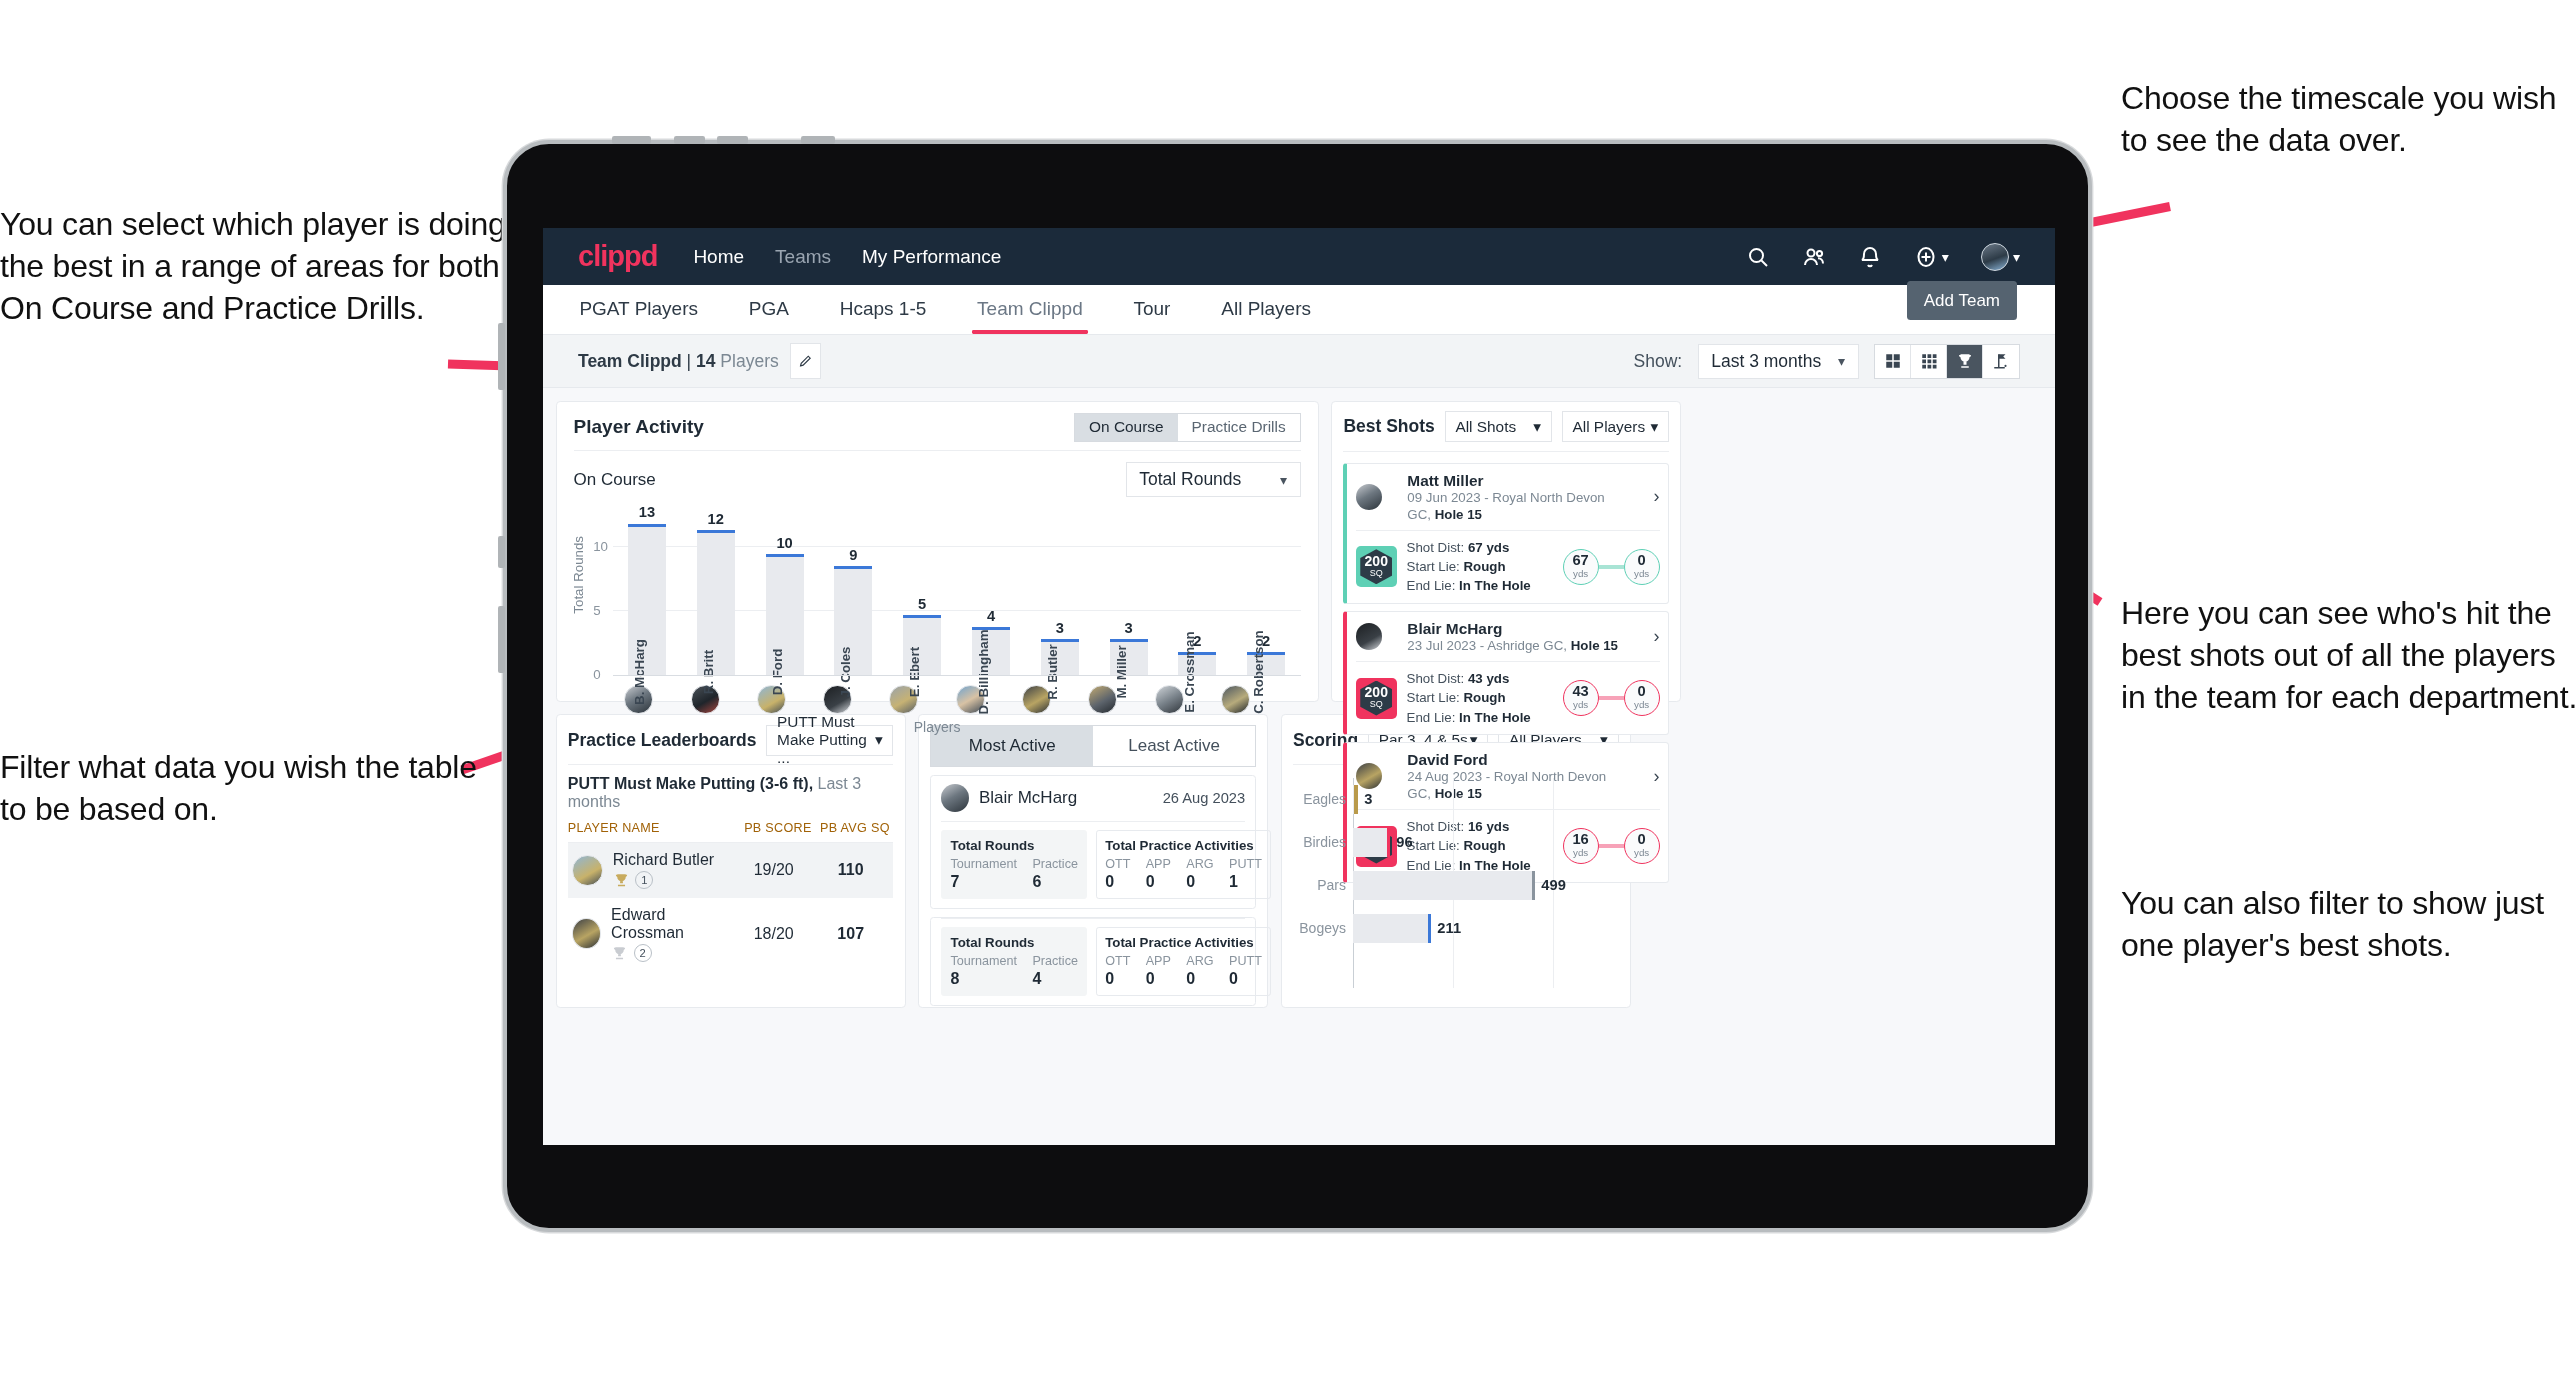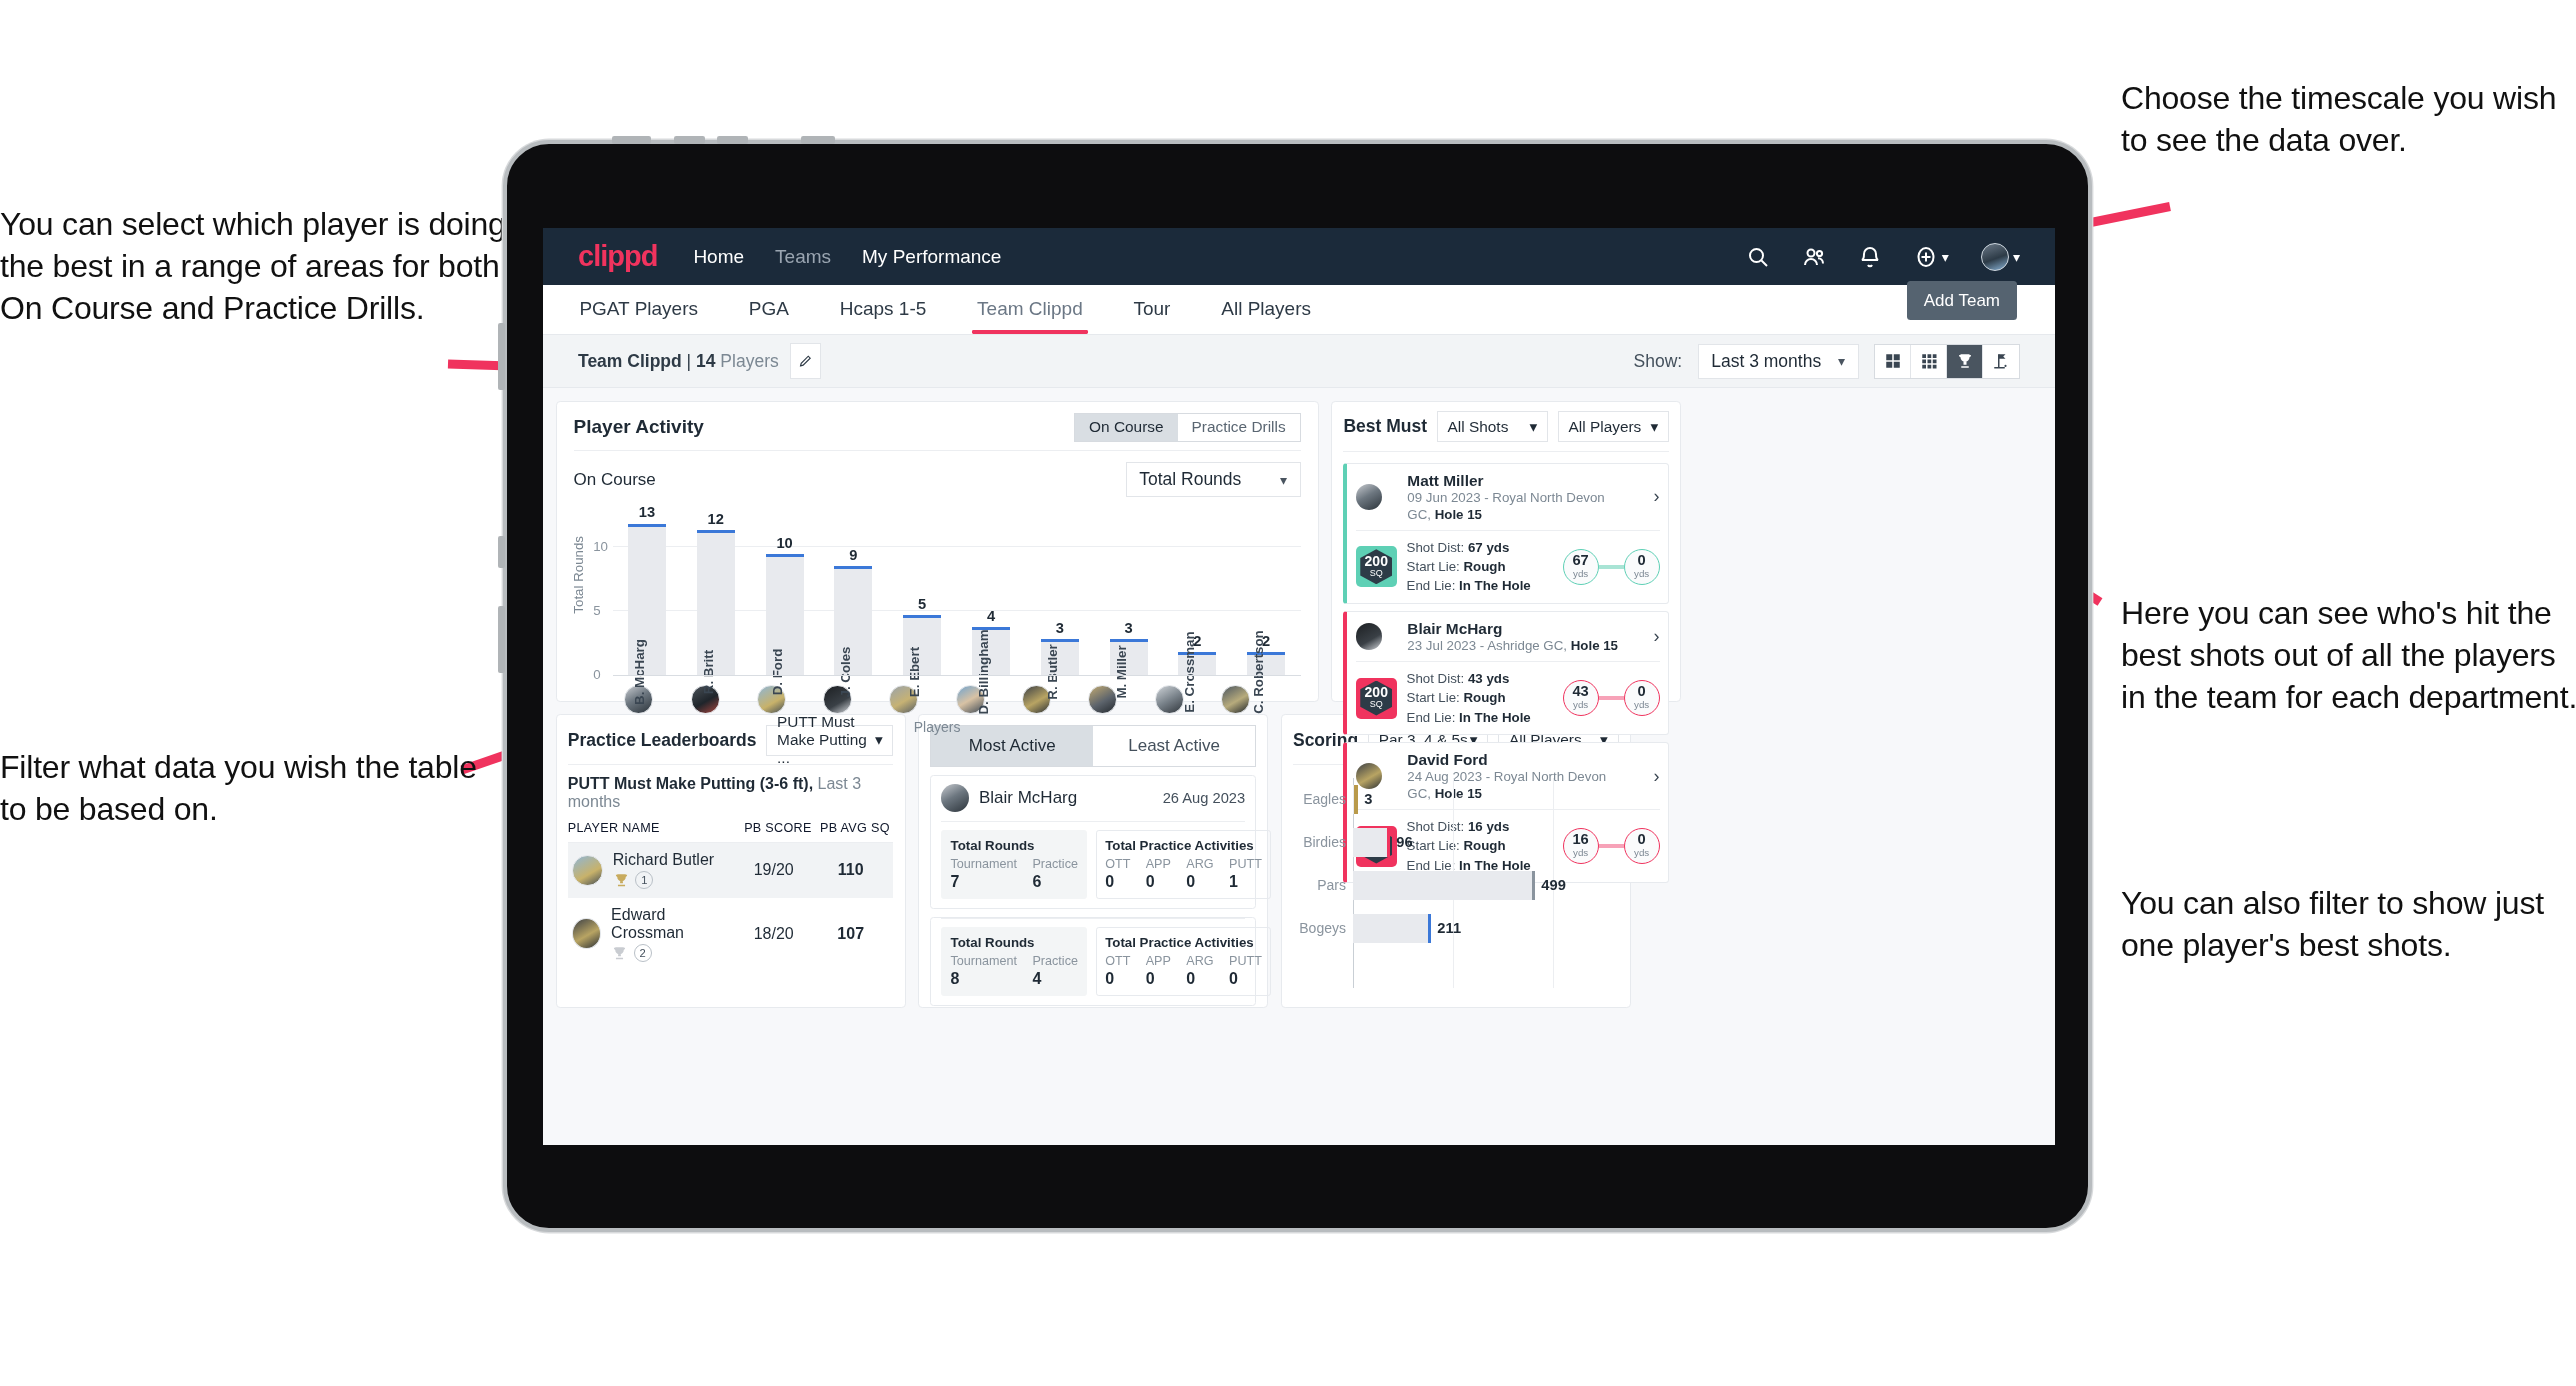--- a/index.html
+++ b/index.html
@@ -225,21 +225,21 @@
 
   
   #card-practice { width: 350px; height: 294px; }
   .pl-head { display:flex; align-items:center; gap:9.8px; padding: 9.8px 11.2px 0; }
   .pl-sub { padding: 9.8px 11.2px 0; font-size:16px; color:#1f2a35; }
   .pl-sub b { font-weight:700; }
   .pl-sub .muted { color:#7c8893; font-weight:400; }
   .pl-table { padding: 0 11.2px; }
   .pl-th {
     display:flex; padding: 9.8px 0 7px; border-bottom:0.7px solid #eceef1;
-    font-size:12.6px; color:#0f172a; letter-spacing:0.3px;
+    font-size:12.6px; color:#a16207; letter-spacing:0.3px;
   }
   .pl-th .c1 { flex:1; }
   .pl-th .c2 { width:77px; text-align:center; }
   .pl-th .c3 { width:77px; text-align:center; }
   .pl-row { display:flex; align-items:center; padding: 8.4px 4.2px; }
   .pl-row.hl { background:#f1f3f5; }
   .pl-row .c1 { flex:1; display:flex; align-items:center; gap:9.8px; }
   .pl-row .c2 { width:77px; text-align:center; font-size:16px; color:#1f2a35; }
   .pl-row .c3 { width:77px; text-align:center; font-size:16px; color:#1f2a35; font-weight:700; }
   .pl-av { width:31px; height:31px; border-radius:50%; border:1.4px solid #e3e6ea; }
@@ -530,21 +530,21 @@
               <div class="av" style="background: linear-gradient(150deg, rgb(59, 63, 69), rgb(184, 164, 99) 55%, rgb(42, 47, 53));"></div>
               <div class="av" style="background: linear-gradient(150deg, rgb(195, 171, 114), rgb(93, 100, 108) 55%, rgb(35, 40, 45));"></div>
               <div class="av" style="background: linear-gradient(150deg, rgb(207, 212, 216), rgb(122, 131, 139) 50%, rgb(47, 53, 59));"></div>
               <div class="av" style="background: linear-gradient(150deg, rgb(74, 85, 96), rgb(183, 171, 124) 55%, rgb(30, 36, 42));"></div>
             </div>
           <div class="xlabel">Players</div>
         </div>
 
         <div class="card" id="card-best">
           <div class="best-head">
-            <div class="best-title">Best Must</div>
+            <div class="best-title">Best Shots</div>
             <div class="mini-select">
               <span>All Shots</span>
               <span class="chev">▾</span>
             </div>
             <div class="mini-select">
               <span>All Players</span>
               <span class="chev">▾</span>
             </div>
           </div>
           <div class="divider" style="margin:8.4px 11.2px 0"></div>

